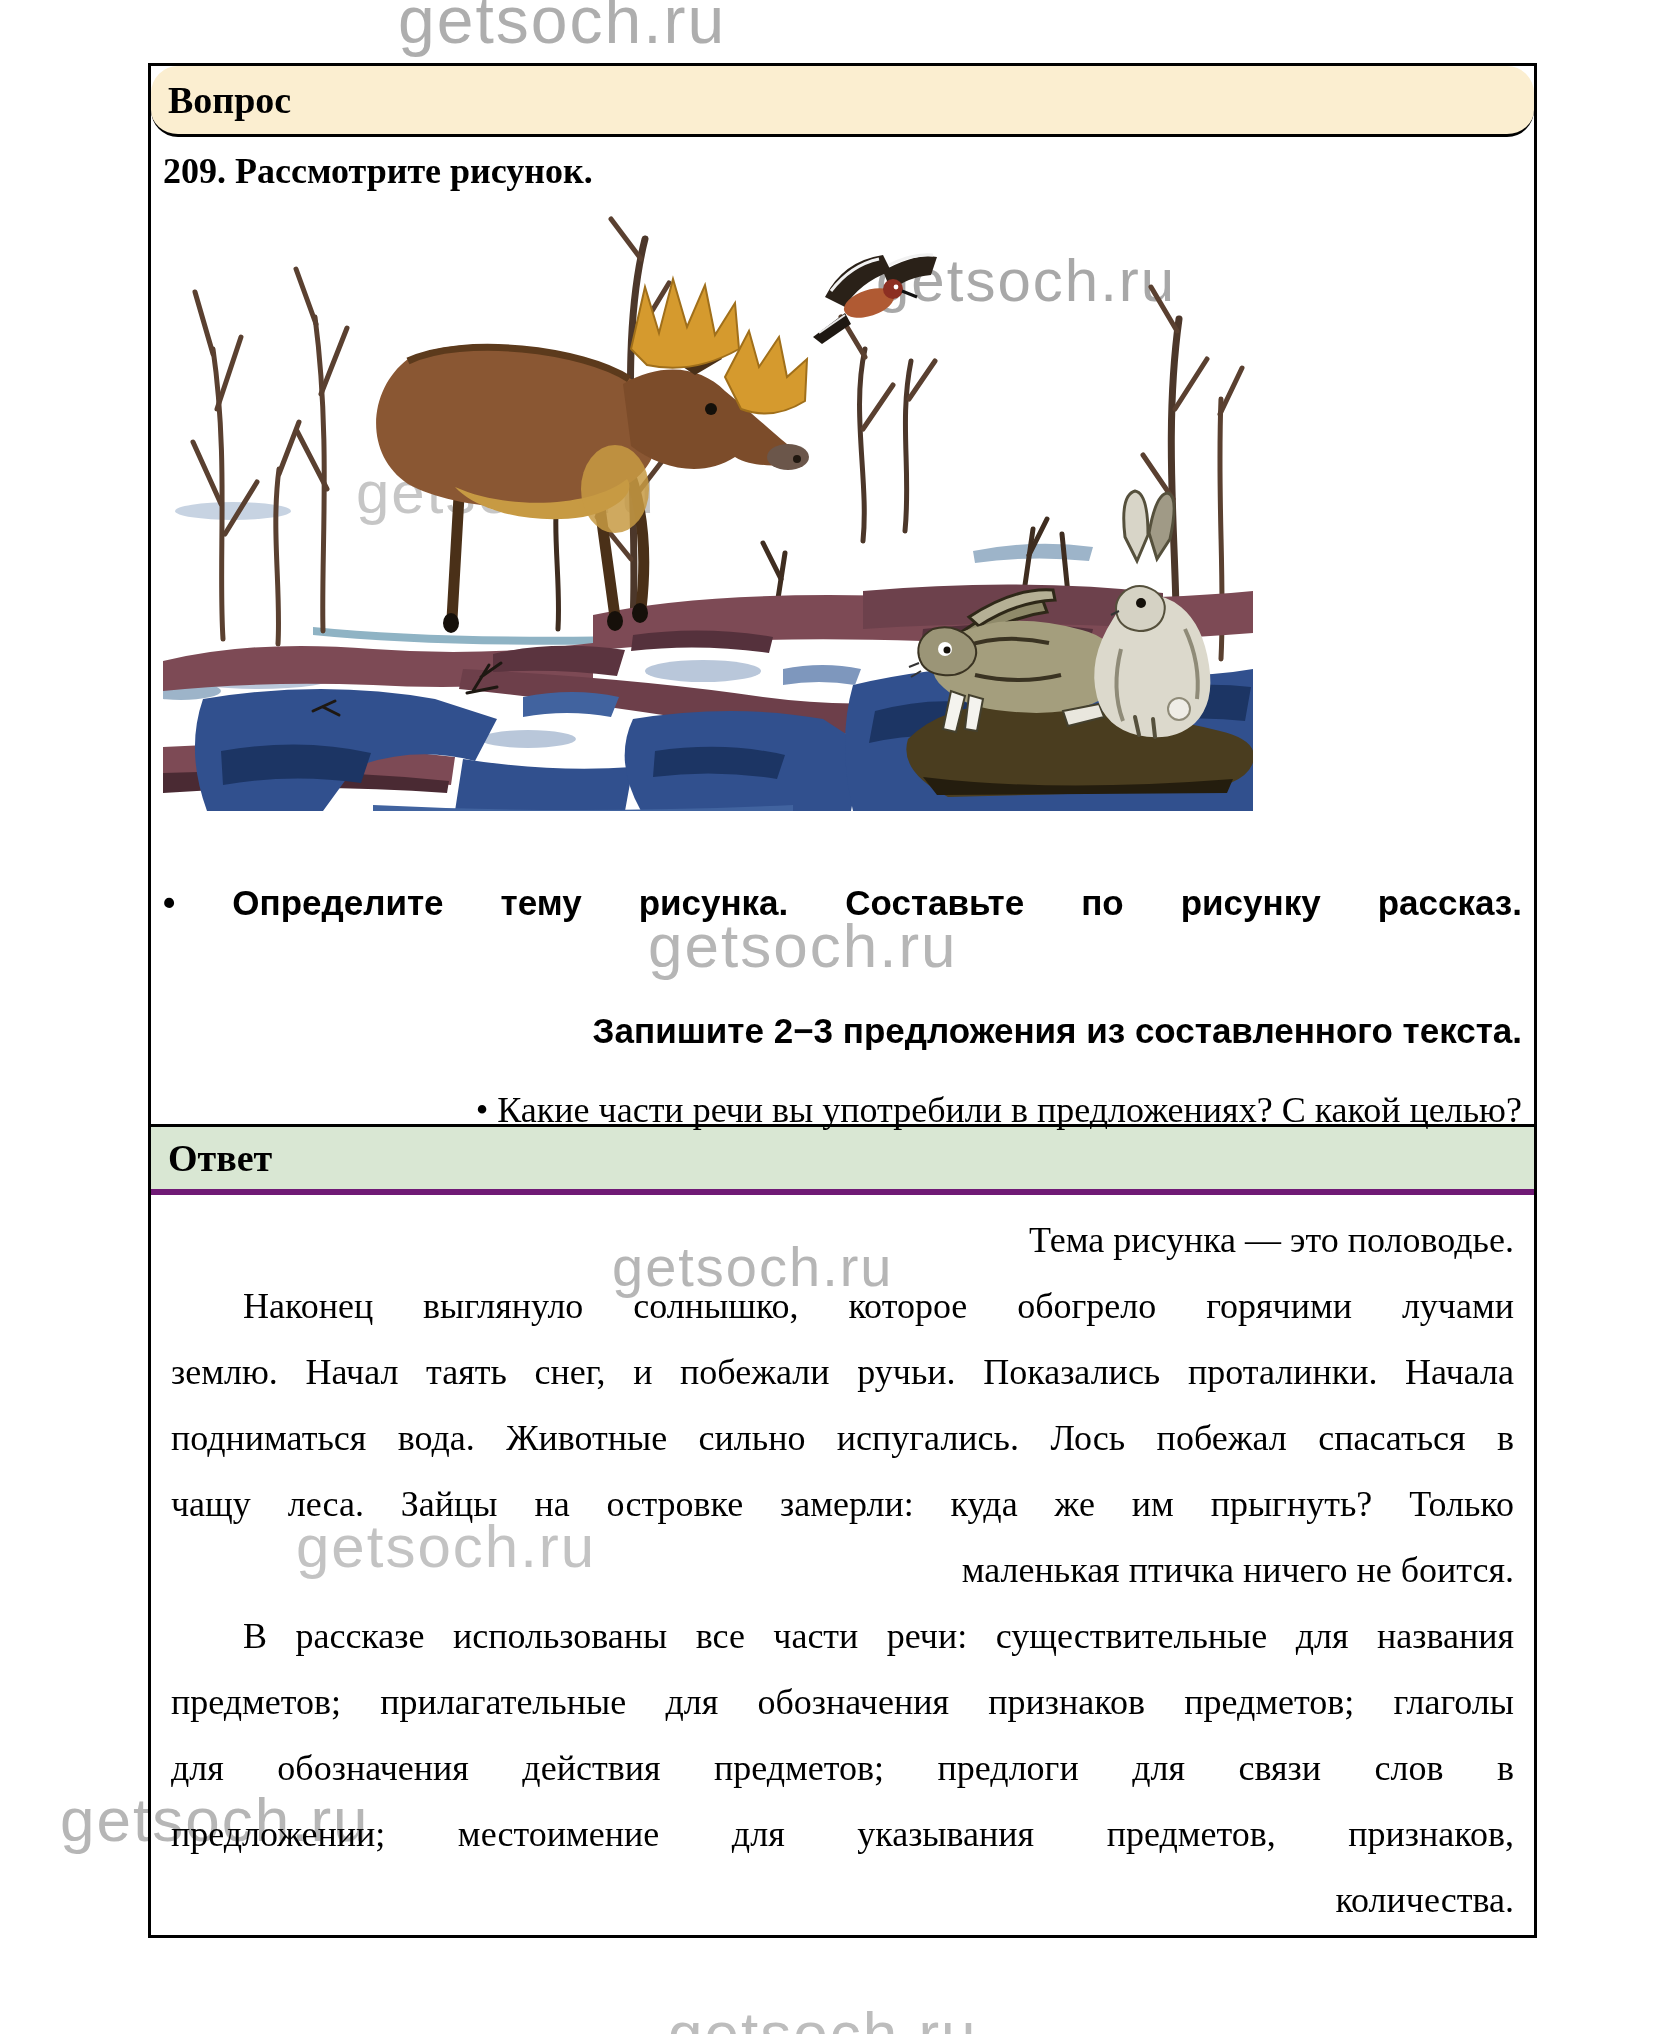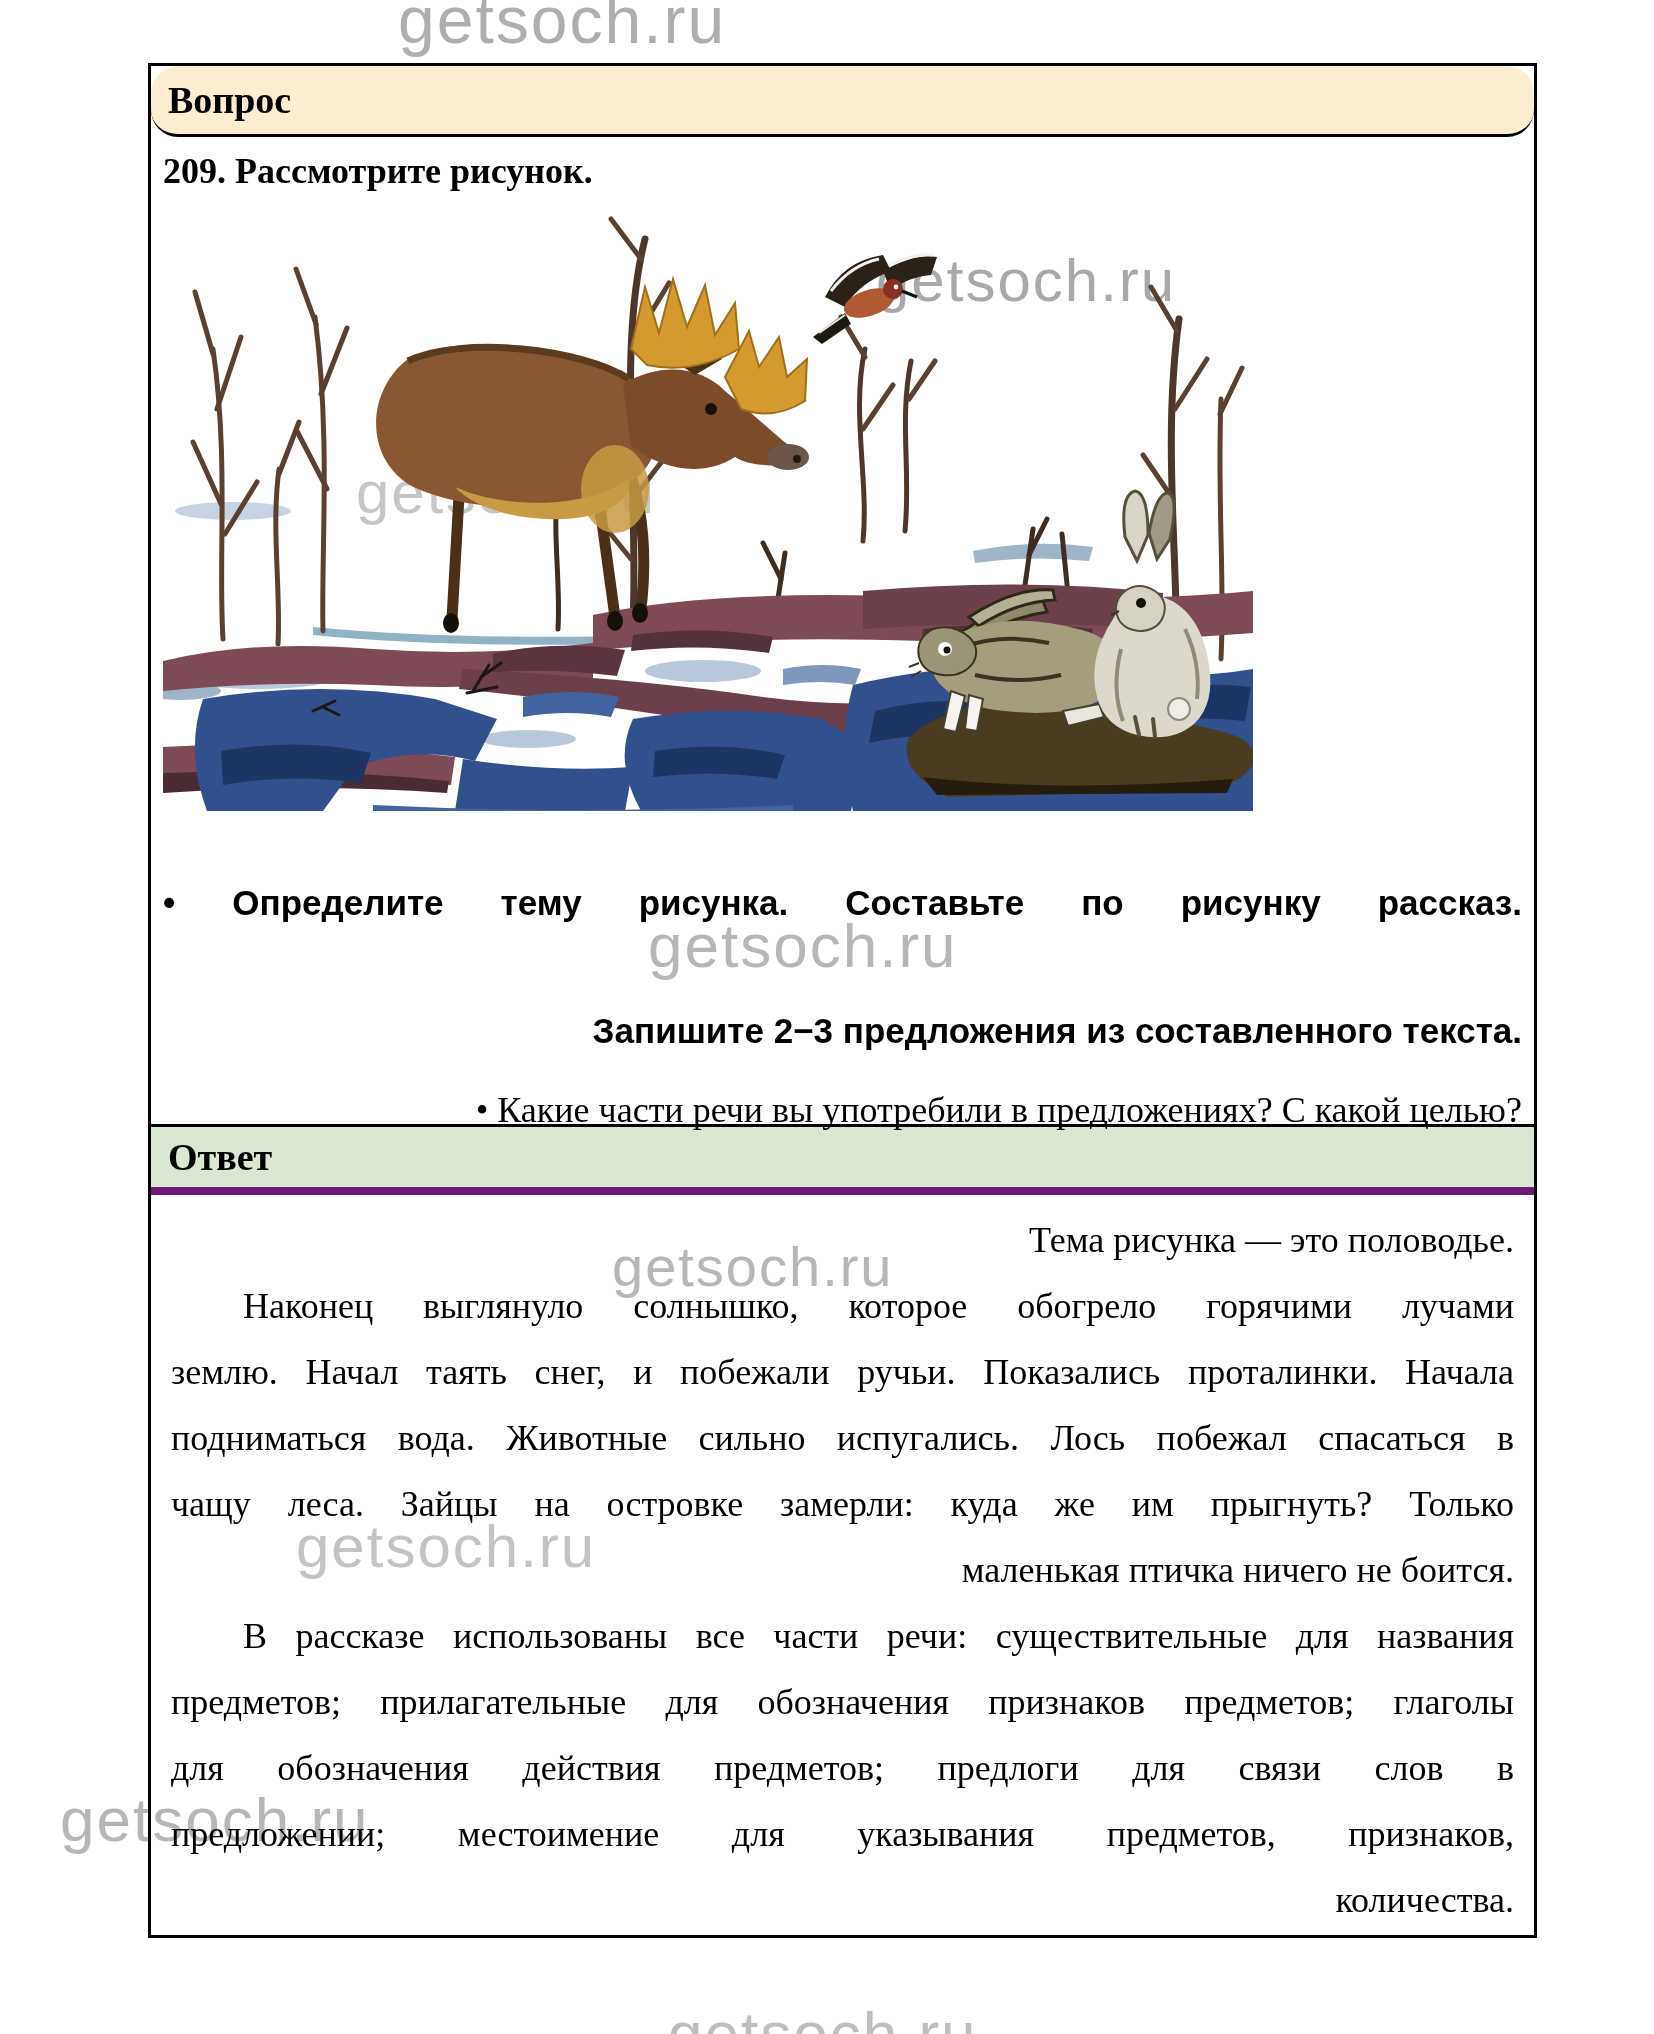--- a/index.html
+++ b/index.html
@@ -41,21 +41,21 @@
   }
   .band{
     box-sizing:border-box;
     height:71px;
     display:flex;align-items:center;
     padding-left:17px;
     font-weight:bold;
     font-size:38px;
   }
   .q-band{background:#fbeed0;border-bottom:3px solid #000;border-radius:27px;}
-  .a-band{background:#d9e7d3;border-top:3px solid #000;border-bottom:8px solid #701a75;}
+  .a-band{background:#d9e7d3;border-top:3px solid #000;border-bottom:6px solid #701a75;}
   .q-body{
     box-sizing:border-box;
     height:975px;
     padding:0 12px;
     background:transparent;
   }
   .q-number{
     margin-top:12px;
     font-weight:bold;
     font-size:36px;

